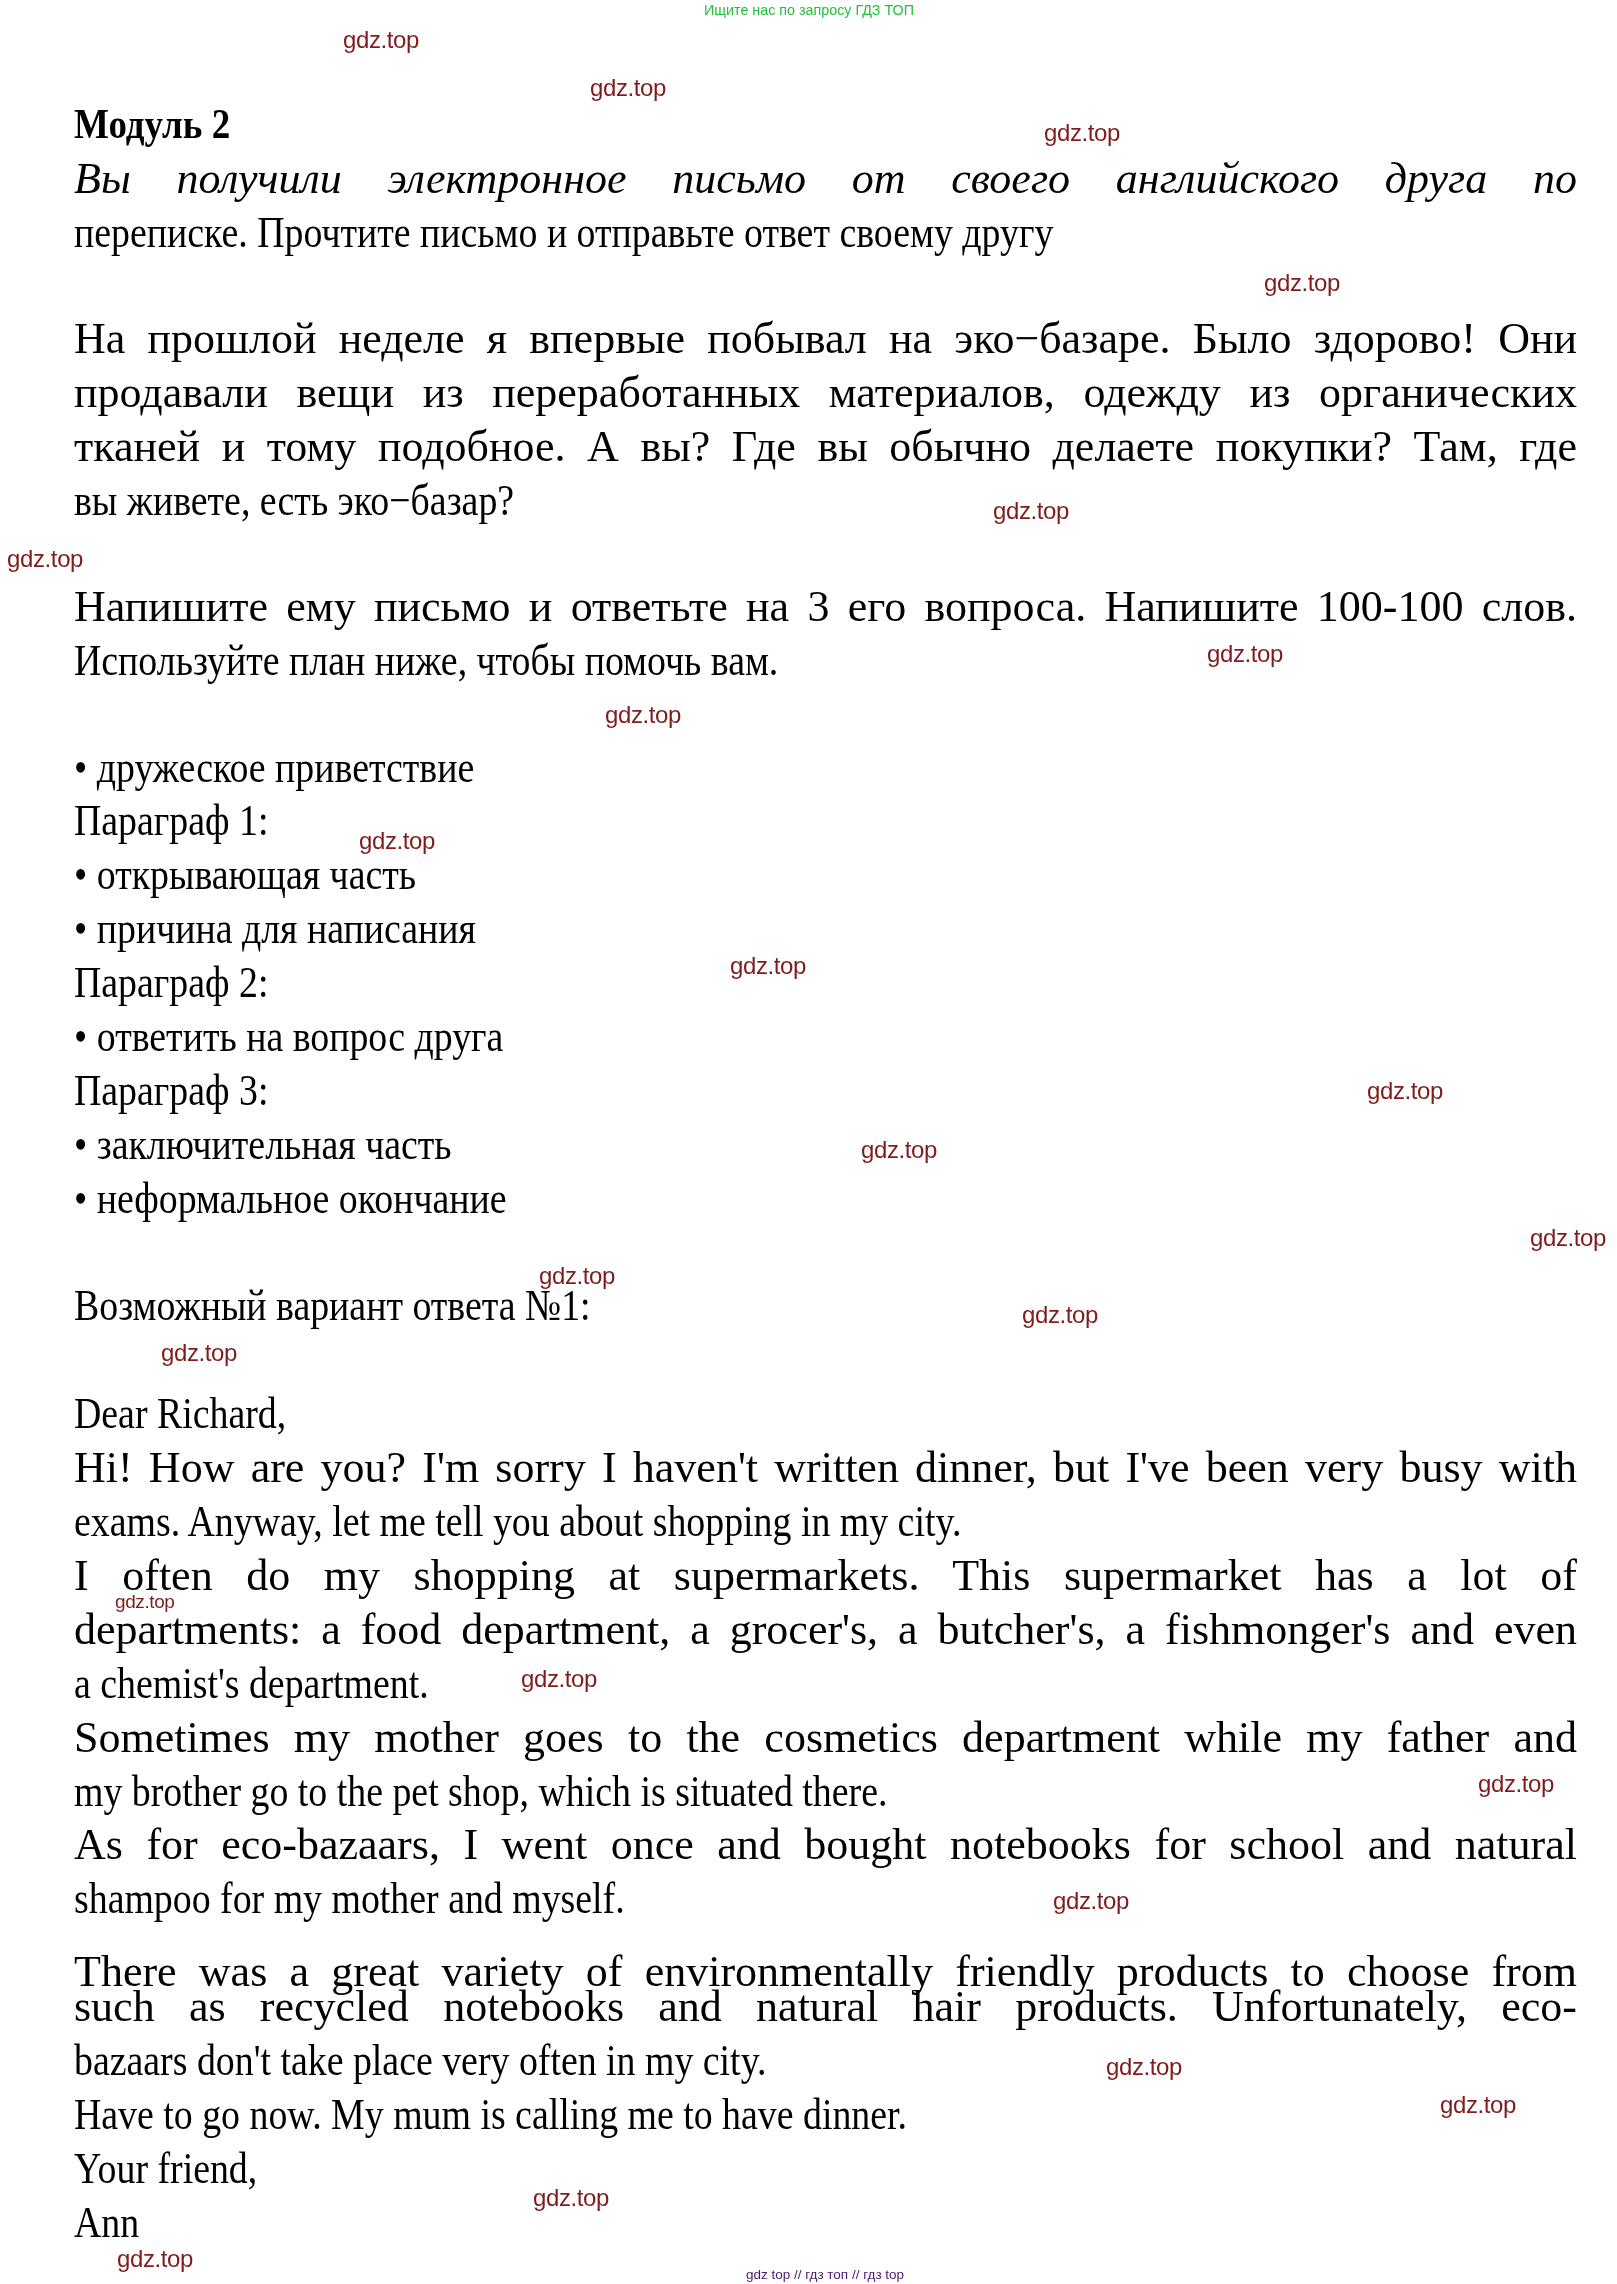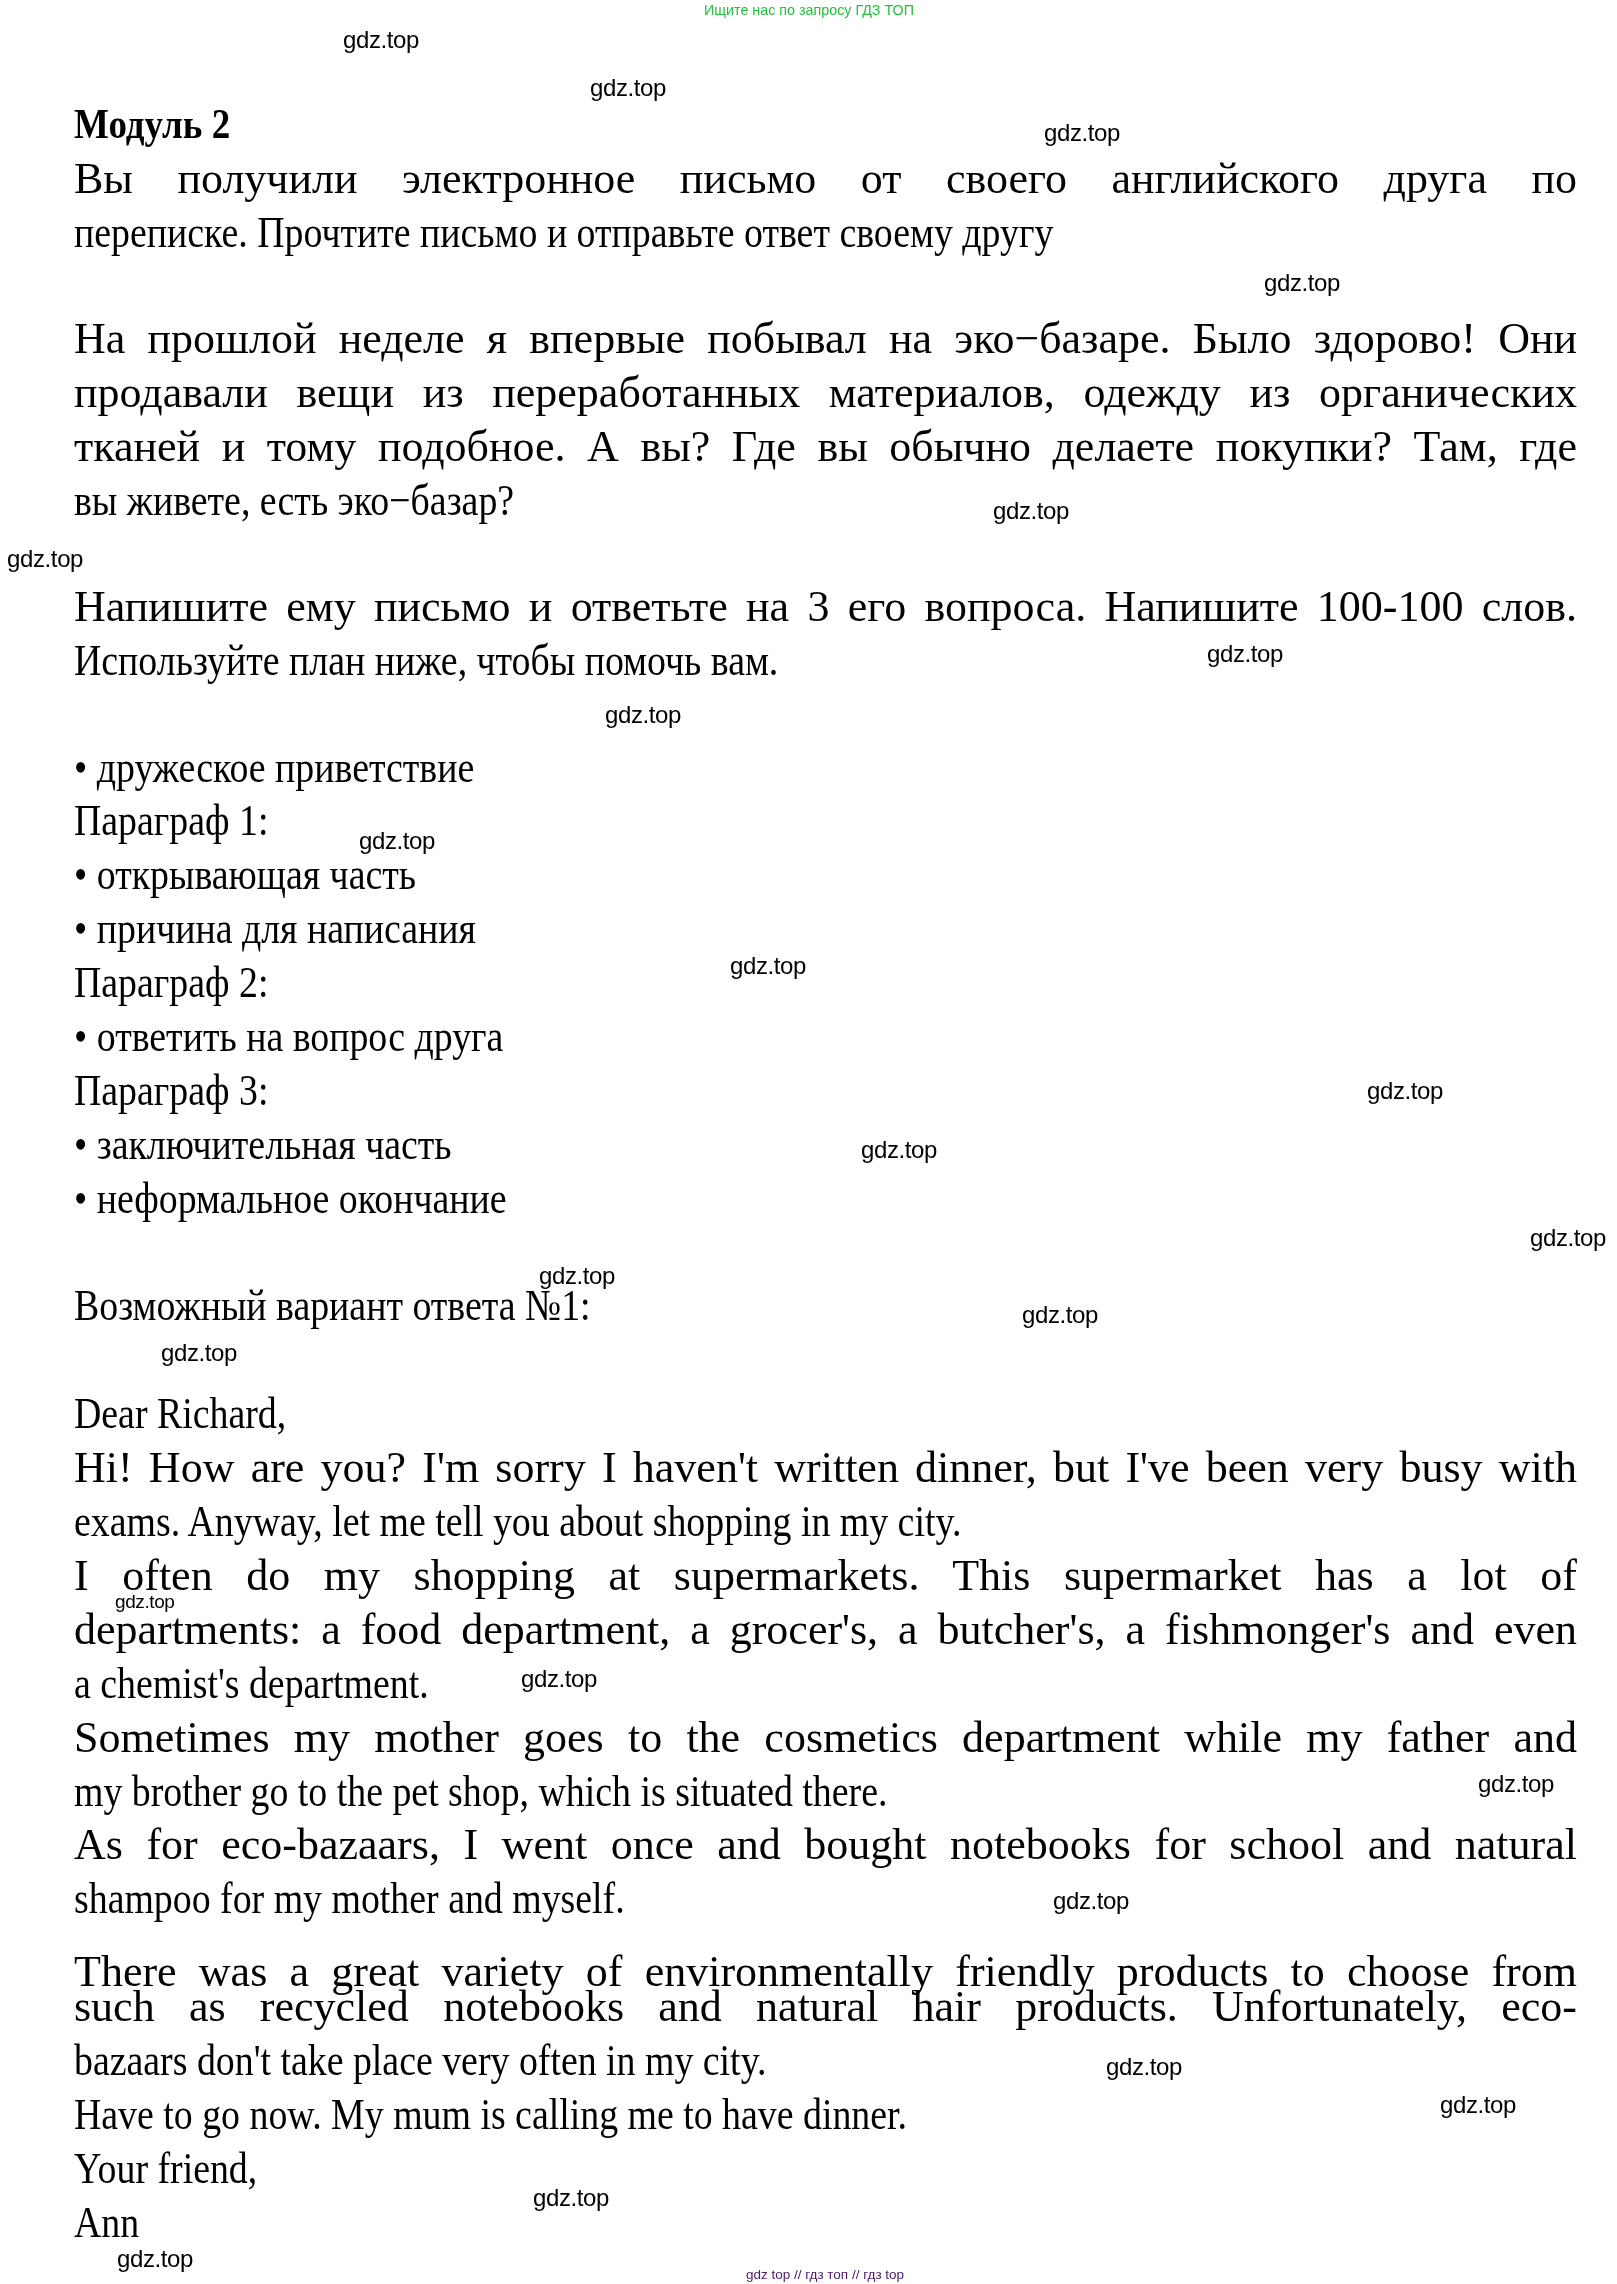--- a/index.html
+++ b/index.html
@@ -7,34 +7,34 @@
   .page { position:absolute; left:0; top:0; width:1618px; height:2284px; }
   .top-banner { position:absolute; left:0; width:1618px; top:1.6px; text-align:center;
     font-family:"Liberation Sans", sans-serif; font-size:14.3px; color:#22c23a; }
   .bottom-banner { position:absolute; left:16px; width:1618px; top:2267px; text-align:center;
     font-family:"Liberation Sans", sans-serif; font-size:13.5px; color:#4b1a6e; }
   .line { position:absolute; left:74px; width:1503px; white-space:nowrap;
     font-family:"Liberation Serif", serif; font-size:44px; color:#000; line-height:49px;
     transform-origin:left top; }
   .justify { white-space:normal; text-align:justify; text-align-last:justify; }
   .title { font-weight:bold; font-size:43px; }
-  .wm { position:absolute; font-family:"Liberation Sans", sans-serif; font-size:24px; color:#000000;
+  .wm { position:absolute; font-family:"Liberation Sans", sans-serif; font-size:24px; color:#7f1d1d;
     white-space:nowrap; letter-spacing:-0.4px; }
   .wm.small { font-size:19px; }
 </style>
 </head>
 <body>
 
 <div class="page">
 
   <div class="top-banner">Ищите нас по запросу ГДЗ ТОП</div>
 
   <div class="line title" style="top: 99px; transform: scaleX(0.86);">Модуль 2</div>
 
-  <div class="line justify" style="top: 154px; width: 1503px;">Вы получили электронное письмо от своего английского друга по</div>
+  <div class="line justify" style="top: 154px; width: 1503px; font-style: italic;">Вы получили электронное письмо от своего английского друга по</div>
   <div class="line" style="top: 208px; transform: scaleX(0.86);">переписке. Прочтите письмо и отправьте ответ своему другу</div>
 
   <div class="line justify" style="top: 314px; width: 1503px;">На прошлой неделе я впервые побывал на эко−базаре. Было здорово! Они</div>
   <div class="line justify" style="top: 368px; width: 1503px;">продавали вещи из переработанных материалов, одежду из органических</div>
   <div class="line justify" style="top: 422px; width: 1503px;">тканей и тому подобное. А вы? Где вы обычно делаете покупки? Там, где</div>
   <div class="line" style="top: 476px; transform: scaleX(0.86);">вы живете, есть эко−базар?</div>
 
   <div class="line justify" style="top: 582px; width: 1503px;">Напишите ему письмо и ответьте на 3 его вопроса. Напишите 100-100 слов.</div>
   <div class="line" style="top: 636px; transform: scaleX(0.86);">Используйте план ниже, чтобы помочь вам.</div>
 

